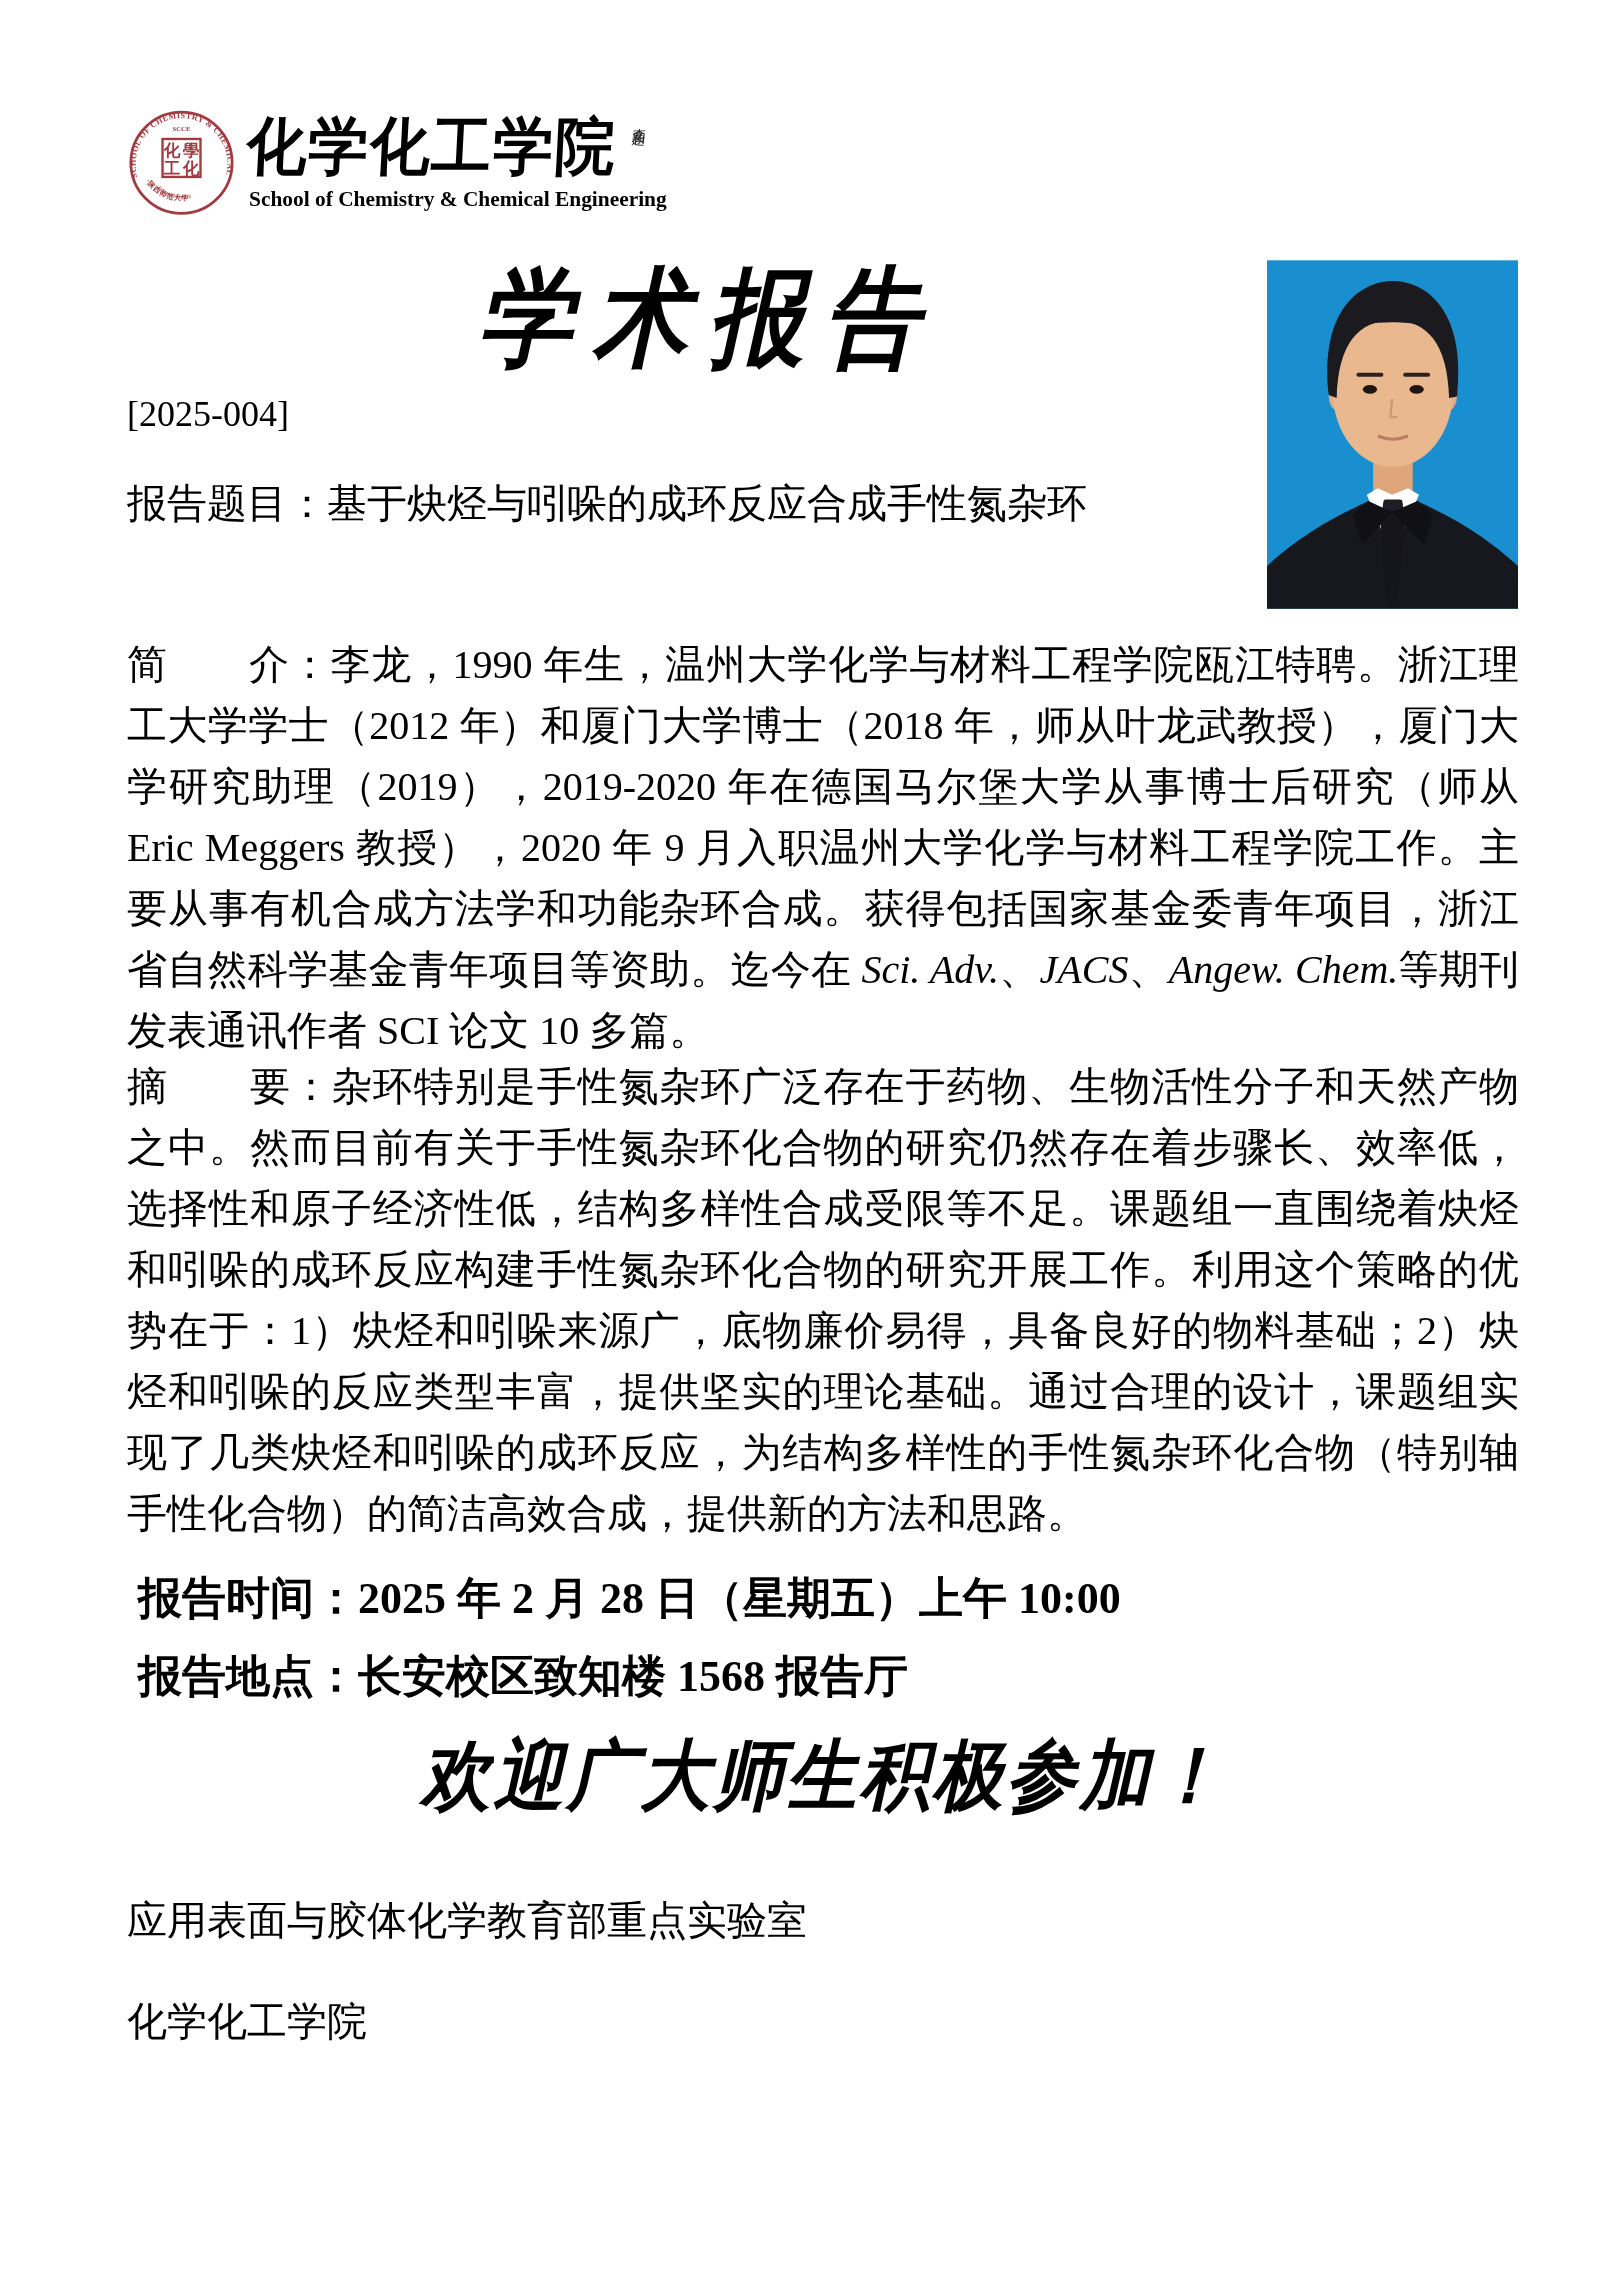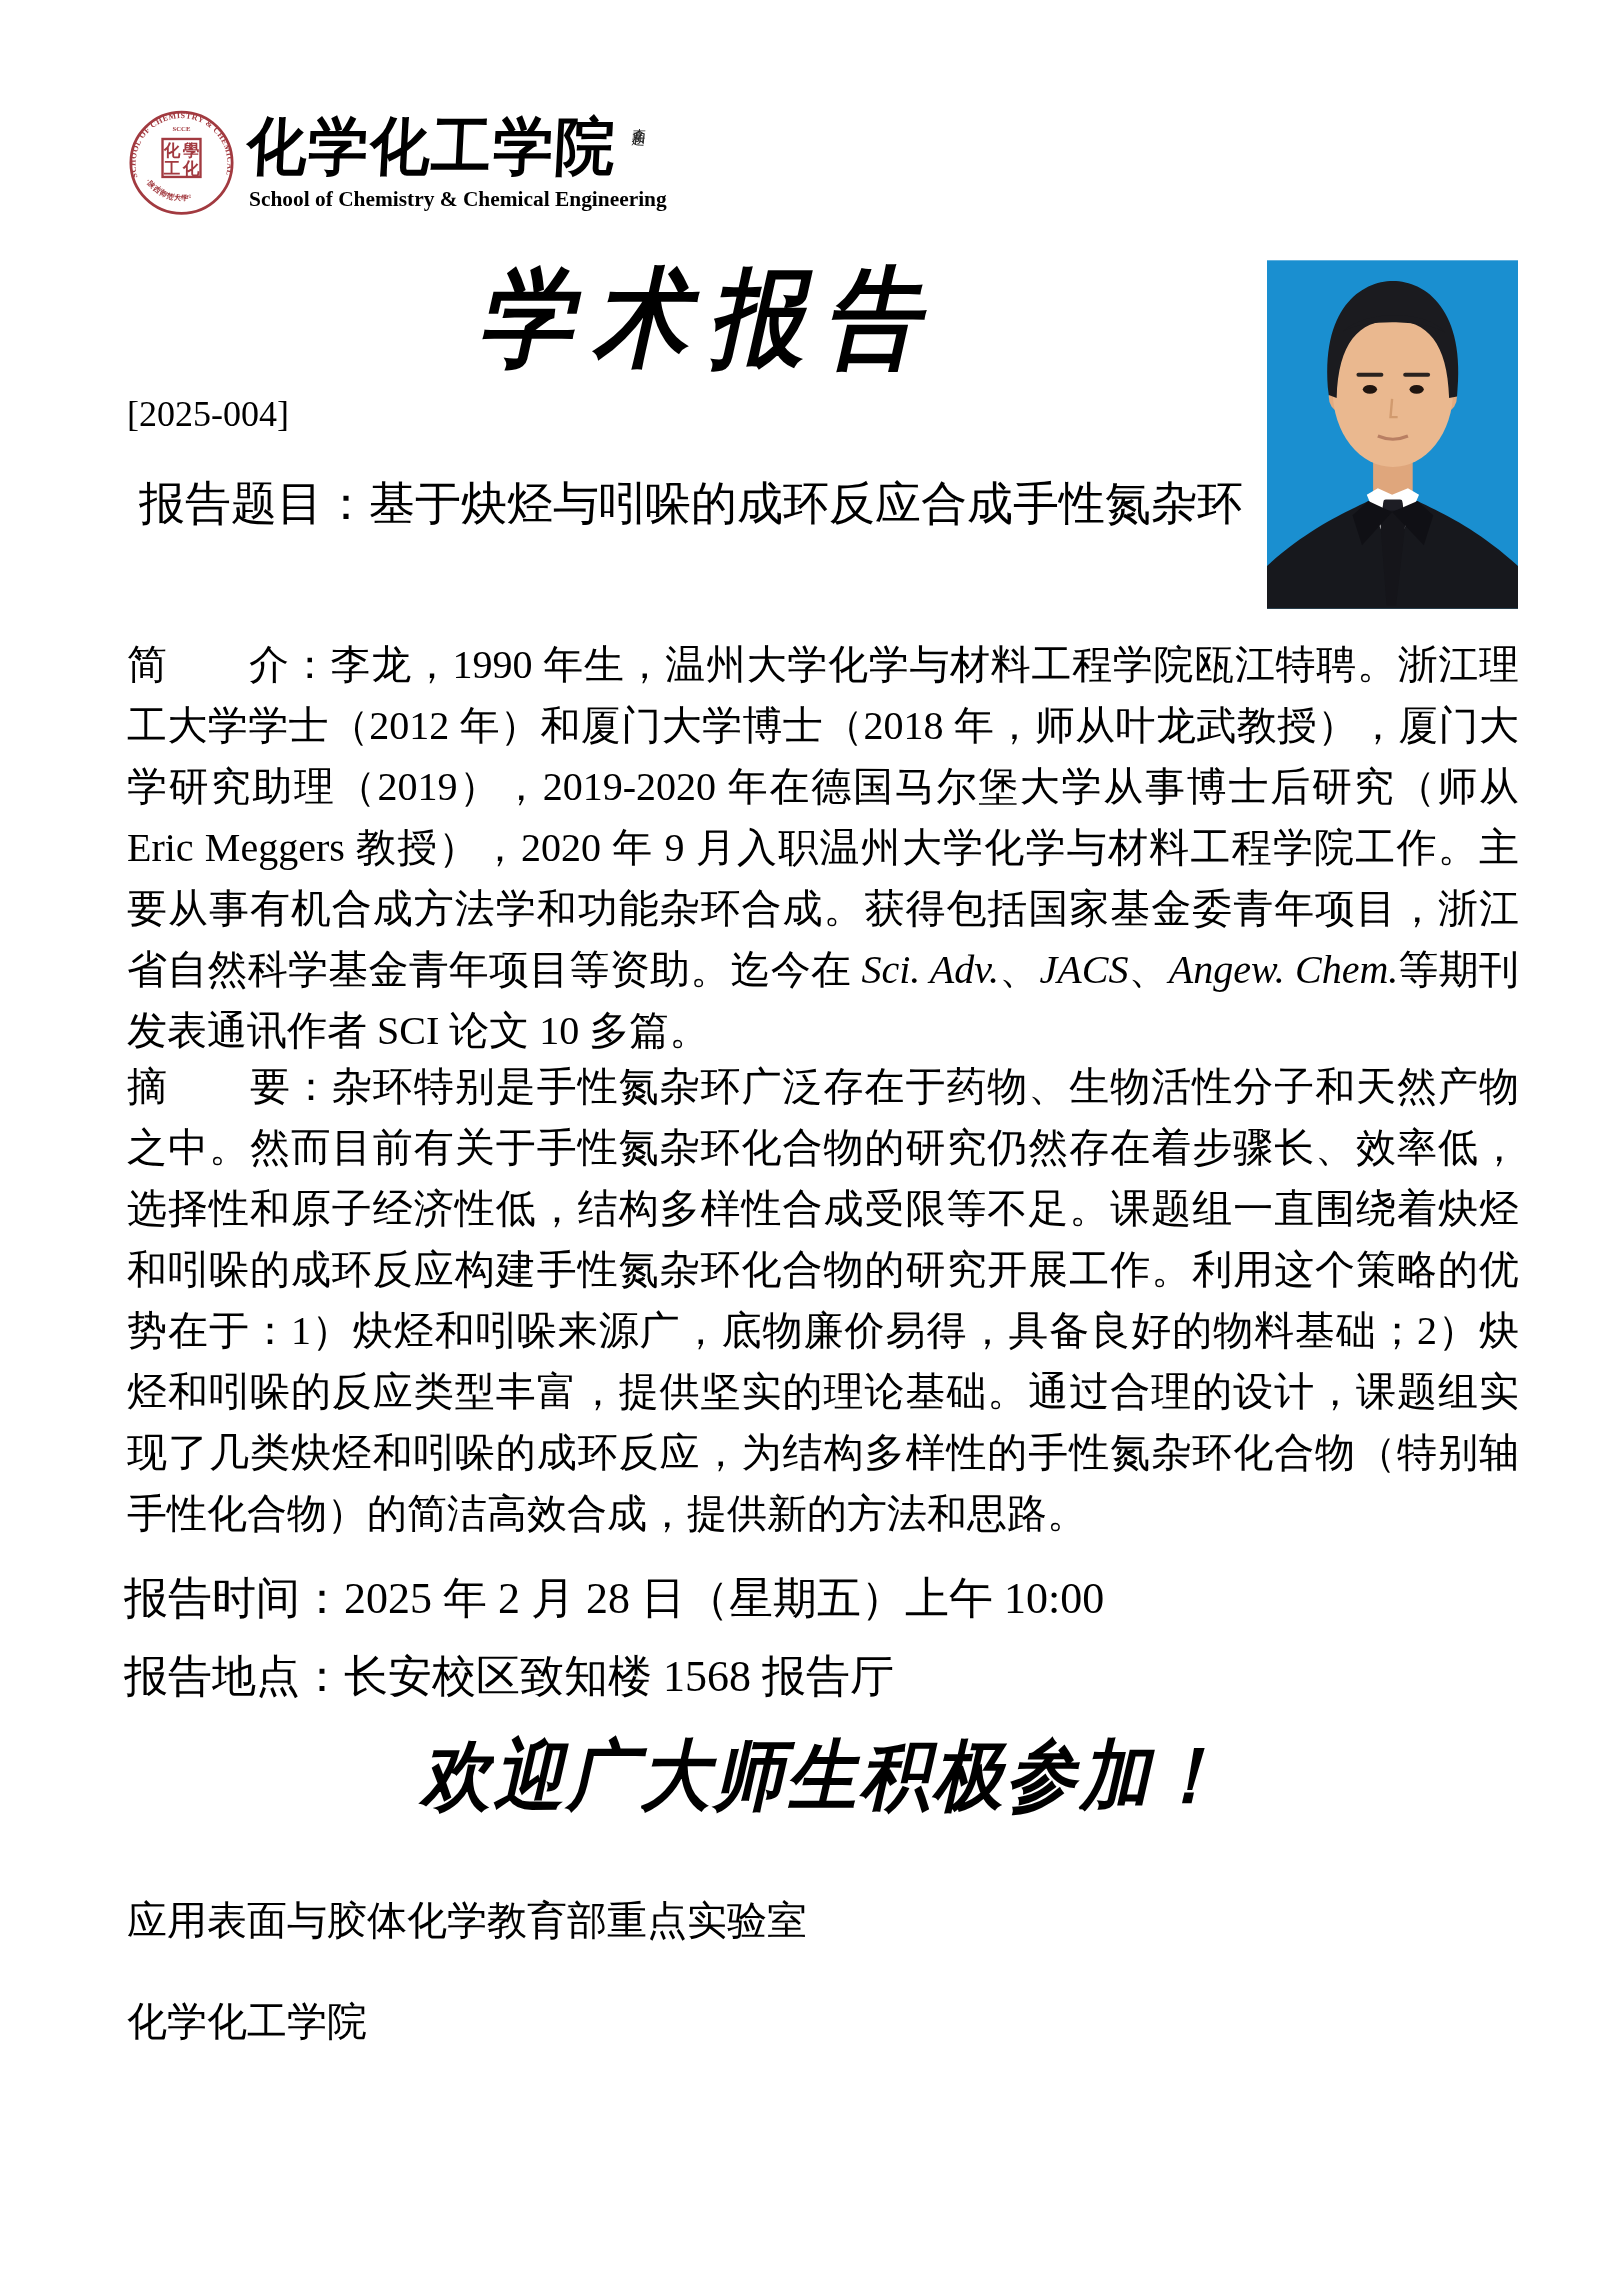--- a/index.html
+++ b/index.html
@@ -34,36 +34,36 @@
   
   #main-title{
     left:127px;top:252px;width:1141px;text-align:center;
     font-size:95px;font-weight:bold;letter-spacing:-1.6px;line-height:119px;
     transform:scaleY(1.13);transform-origin:center top;
     font-style:italic;
     white-space:nowrap;
   }
   #issue{left:127px;top:394px;width:1141px;text-align:left;
     font-size:36px;line-height:41px;}
-  .head-line{left:139px;width:1149px;font-size:46px;line-height:52px;white-space:nowrap;}
+  .head-line{left:127px;width:1149px;font-size:40px;line-height:52px;white-space:nowrap;}
   #topic-line{top:478px;}
   #speaker-line{top:563px;}
   
   #photo{left:1267px;top:260px;width:251px;height:349px;}
   #photo svg{display:block;width:251px;height:349px;}
   
   .para{
     left:127px;width:1392px;
     font-size:40px;line-height:61px;
     text-align:justify;text-justify:inter-ideograph;
   }
   #bio{top:626px;margin-top:8px;}
   #abstract{top:1056px;}
   .ital{font-style:italic;}
-  .bold-line{left:124px;width:1392px;font-size:44px;line-height:49px;font-weight:normal;white-space:nowrap;}
+  .bold-line{left:138px;width:1392px;font-size:44px;line-height:49px;font-weight:bold;white-space:nowrap;}
   #time-line{top:1574px;}
   #venue-line{top:1652px;}
   
   #welcome{
     left:127px;top:1726px;width:1392px;text-align:center;
     font-size:70px;font-weight:bold;letter-spacing:3.2px;line-height:91px;
     font-style:italic;
     transform:scaleY(1.1);transform-origin:center top;
     white-space:nowrap;
   }

